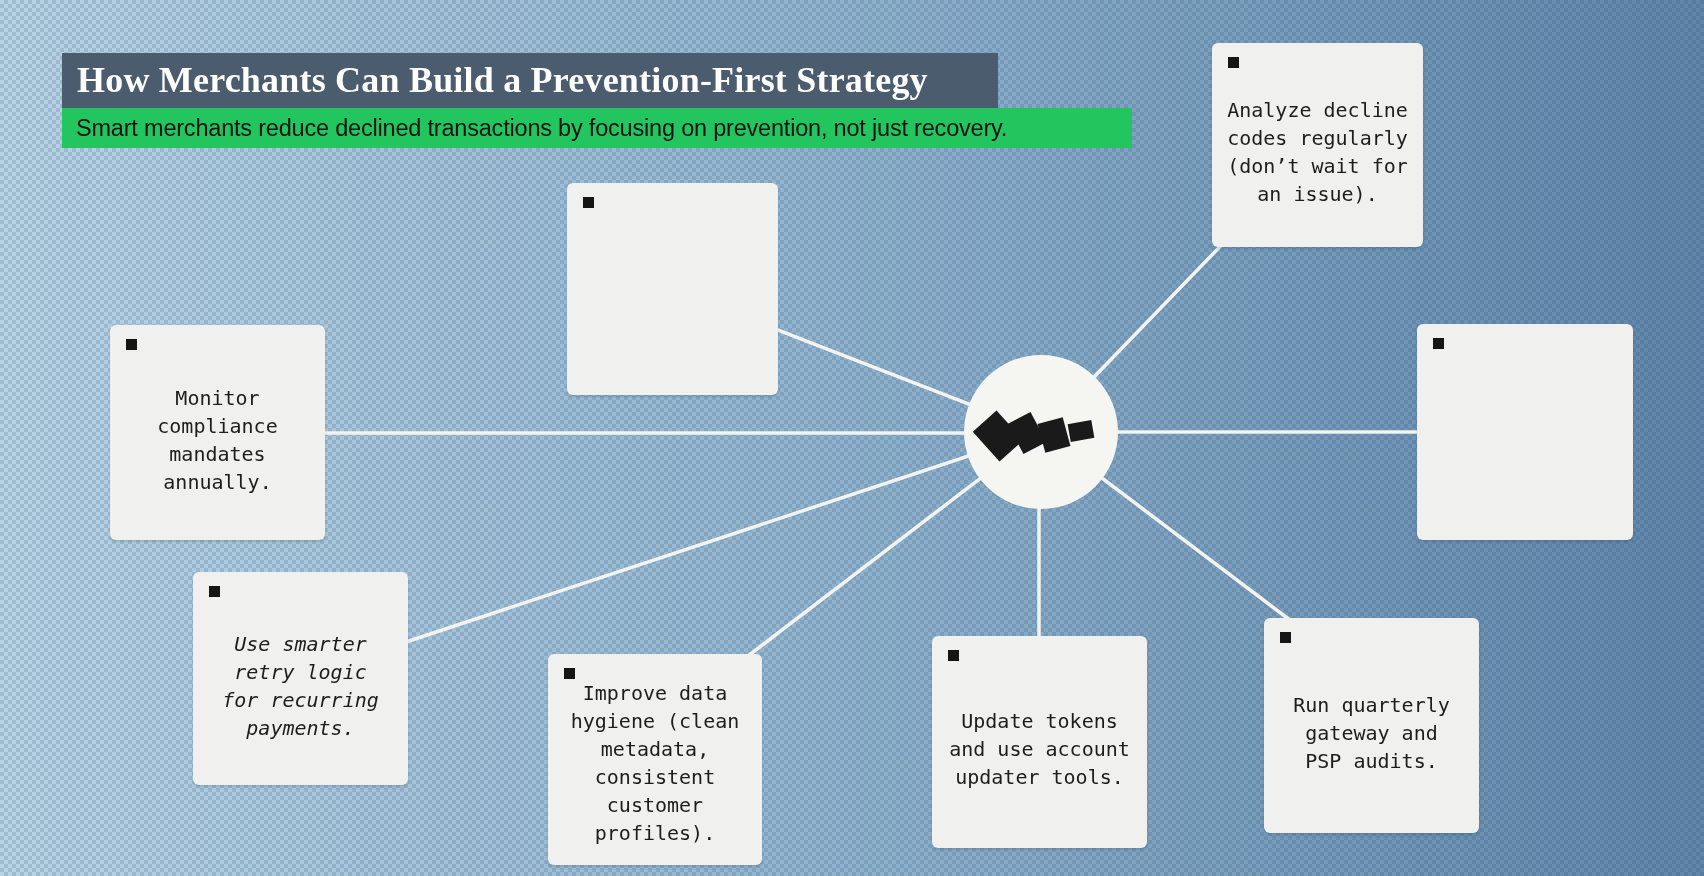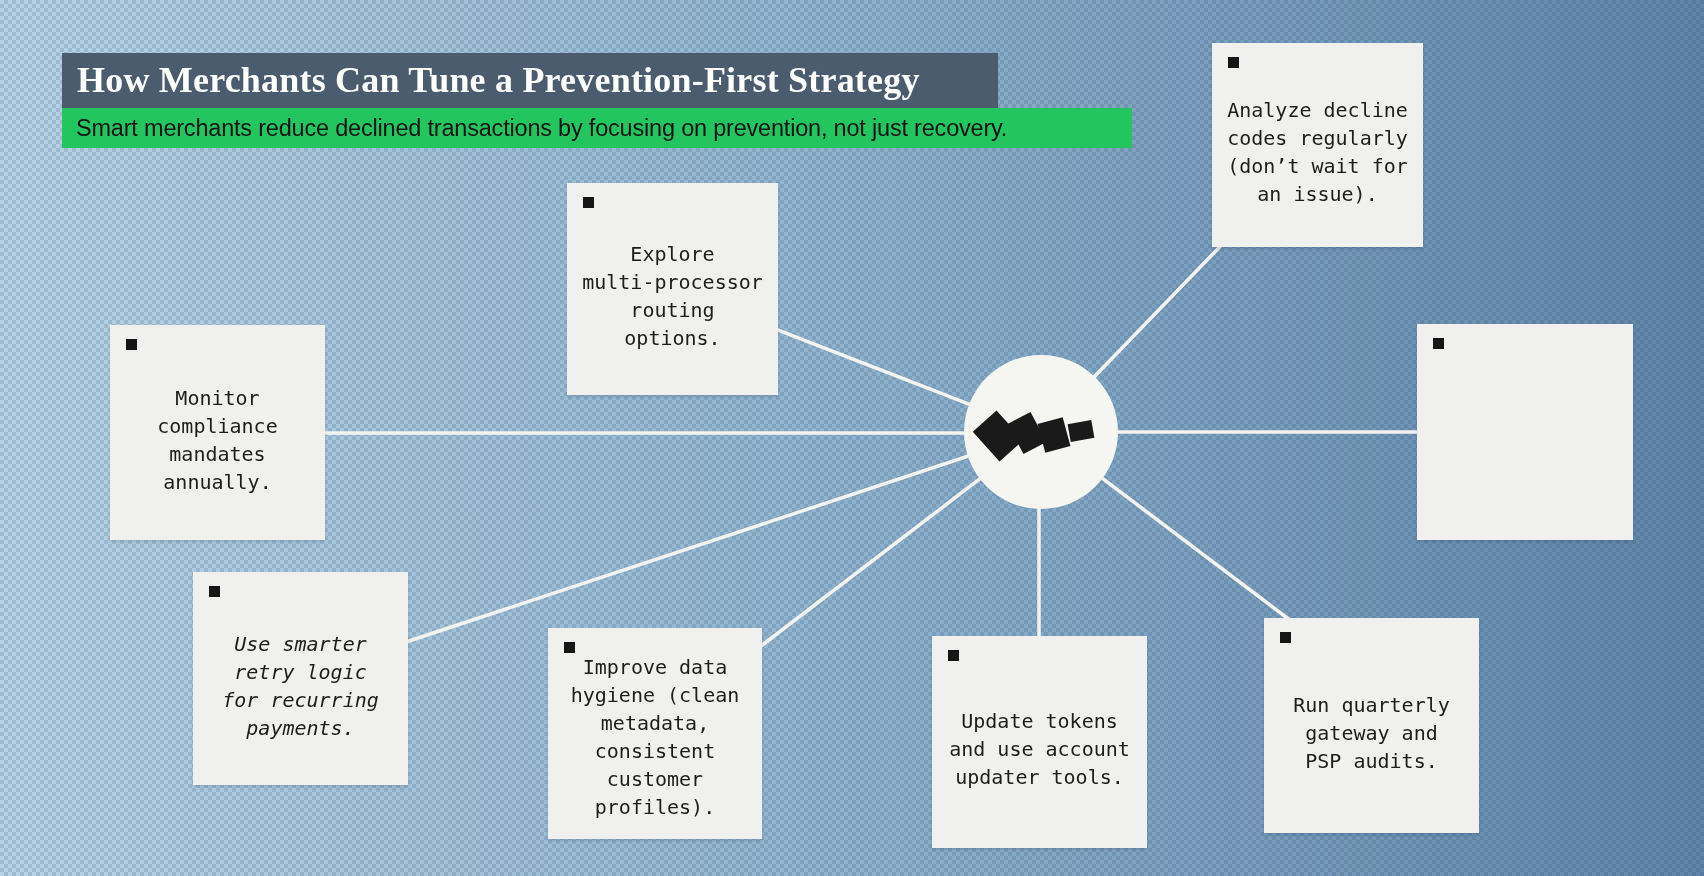--- a/index.html
+++ b/index.html
@@ -33,31 +33,32 @@
     border-radius:50%;background:#f5f5f2;
     display:flex;align-items:center;justify-content:center;
   }
   .card{
     position:absolute;background:#f0f0ee;box-sizing:border-box;
     display:flex;align-items:center;justify-content:center;text-align:center;
     font-family:"DejaVu Sans Mono","Liberation Mono",monospace;
     font-size:20px;line-height:28px;color:#1d1d1b;
     padding:26px 12px 12px 12px;
     box-shadow:0 2px 3px rgba(25,45,65,0.18);
+    border-radius:6px;
   }
   .card .bullet{
     position:absolute;left:16px;top:14px;width:11px;height:11px;background:#151515;
   }
   .card .card-text{white-space:pre-line;}
   .card--analyze{left:1212px;top:43px;width:211px;height:204px;}
   .card--explore{left:567px;top:183px;width:211px;height:212px;}
   .card--monitor{left:67px;top:325px;width:215px;height:215px;margin-left:43px;}
   .card--tune{left:1417px;top:324px;width:216px;height:216px;}
   .card--retry{left:193px;top:572px;width:215px;height:213px;font-style:italic;}
-  .card--hygiene{left:548px;top:628px;width:214px;height:211px;padding-top:18px;}
+  .card--hygiene{left:548px;top:654px;width:214px;height:211px;padding-top:18px;}
   .card--tokens{left:932px;top:636px;width:215px;height:212px;justify-content:center;}
   .card--audits{left:1264px;top:575px;width:215px;height:215px;margin-top:43px;}
 </style>
 </head>
 <body>
 
 <div class="canvas"></div>
 
 <svg class="connectors" width="1704" height="876" viewBox="0 0 1704 876">
   <g stroke="#f3f3f0" stroke-width="3.5">
@@ -65,21 +66,21 @@
     <line x1="1041" y1="432" x2="672" y2="289"></line>
     <line x1="1041" y1="433" x2="175" y2="433"></line>
     <line x1="1041" y1="432" x2="1525" y2="432"></line>
     <line x1="1041" y1="432" x2="300" y2="677"></line>
     <line x1="1041" y1="432" x2="655" y2="727"></line>
     <line x1="1039" y1="432" x2="1039" y2="742"></line>
     <line x1="1041" y1="432" x2="1372" y2="682"></line>
   </g>
 </svg>
 
-<div class="title-bar">How Merchants Can Tune a Prevention-First Strategy</div>
+<div class="title-bar">How Merchants Can Build a Prevention-First Strategy</div>
 <div class="subtitle-bar">Smart merchants reduce declined transactions by focusing on prevention, not just recovery.</div>
 
 <div class="hub">
   <svg width="154" height="154" viewBox="0 0 154 154">
     <g fill="#1a1a1a">
       <rect x="-16" y="-20" width="32" height="40" transform="translate(34,81) rotate(-42)"></rect>
       <rect x="-13" y="-17" width="26" height="34" transform="translate(63,78) rotate(-28)"></rect>
       <rect x="-13" y="-15" width="26" height="30" transform="translate(90,80) rotate(-15)"></rect>
       <rect x="-12" y="-9" width="24" height="18" transform="translate(117,76) rotate(-10)"></rect>
     </g>
@@ -89,23 +90,20 @@
 <div class="card card--analyze">
   <span class="bullet"></span>
   <span class="card-text">Analyze decline
 codes regularly
 (don’t wait for
 an issue).</span>
 </div>
 
 <div class="card card--explore">
   <span class="bullet"></span>
-  <span class="card-text">Explore
-multi-processor
-routing options.</span>
 </div>
 
 <div class="card card--monitor">
   <span class="bullet"></span>
   <span class="card-text">Monitor
 compliance
 mandates
 annually.</span>
 </div>
 

